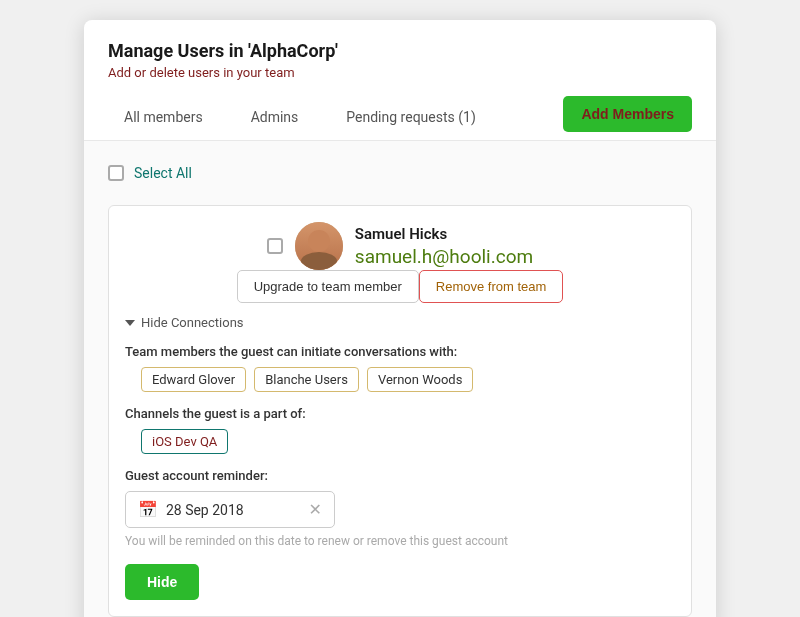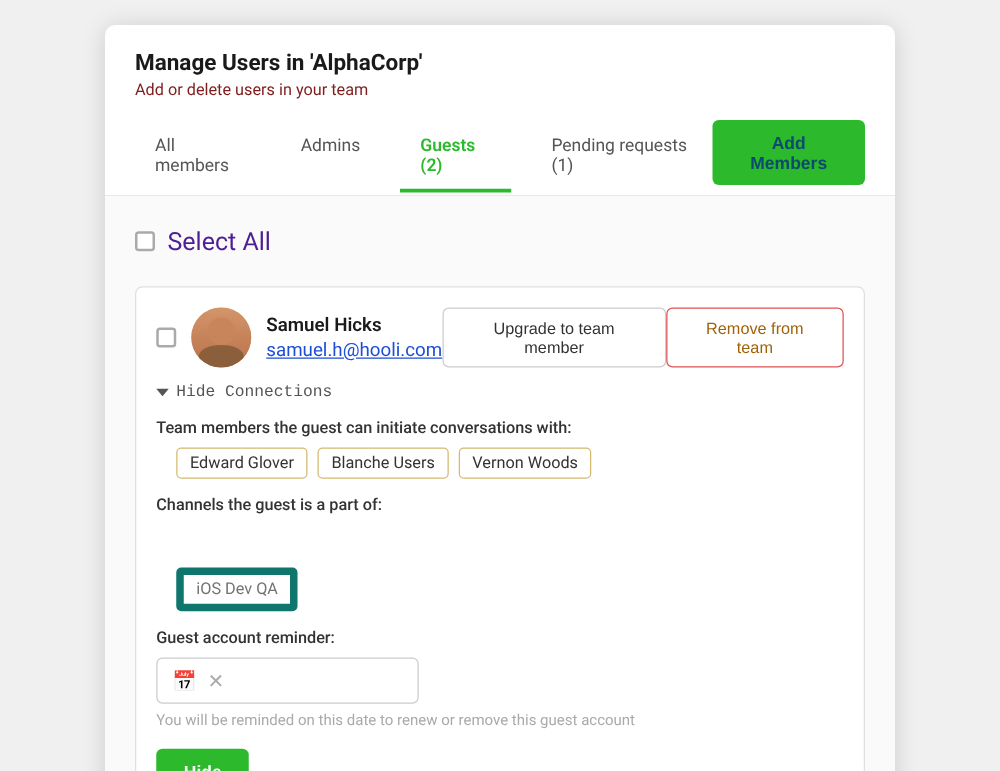--- a/index.html
+++ b/index.html
@@ -52,21 +52,21 @@
       margin-bottom: -1px;
       text-decoration: none;
     }
     .tab.active {
       color: #2cba2c;
       border-bottom: 3px solid #2cba2c;
       font-weight: 600;
     }
     .add-members-btn {
       background: #2cba2c;
-      color: #0c4a6e;
+      color: #7f1d1d;
       border: none;
       border-radius: 5px;
       padding: 10px 18px;
       font-size: 14px;
       font-weight: 600;
       cursor: pointer;
       margin-bottom: 8px;
     }
     .content {
       padding: 16px 24px;
@@ -74,22 +74,22 @@
       min-height: 420px;
     }
     .select-all-row {
       display: flex;
       align-items: center;
       gap: 10px;
       margin-bottom: 16px;
       padding: 8px 0;
     }
     .select-all-label {
-      font-size: 20px;
-      color: #4c1d95;
+      font-size: 14px;
+      color: #0f766e;
     }
     .checkbox {
       width: 16px;
       height: 16px;
       border: 2px solid #aaa;
       border-radius: 3px;
       background: white;
       cursor: pointer;
       flex-shrink: 0;
     }
@@ -97,20 +97,21 @@
       background: white;
       border: 1px solid #e0e0e0;
       border-radius: 6px;
       padding: 16px;
     }
     .user-card-top {
       display: flex;
       align-items: center;
       justify-content: space-between;
       margin-bottom: 12px;
+      flex-direction: column;
     }
     .user-avatar {
       width: 48px;
       height: 48px;
       border-radius: 50%;
       overflow: hidden;
       flex-shrink: 0;
       background: #c8a882;
       position: relative;
     }
@@ -144,23 +145,22 @@
       border-radius: 50% 50% 0 0;
     }
     .user-info { }
     .user-name {
       font-size: 15px;
       font-weight: 600;
       color: #1a1a1a;
       margin-bottom: 2px;
     }
     .user-email {
-      font-size: 15px;
-      color: #1d4ed8;
-      text-decoration: underline;
+      font-size: 19px;
+      color: #4d7c0f;
     }
     .user-card-actions {
       display: flex;
       gap: 0;
       align-items: center;
     }
     .btn-upgrade {
       background: white;
       border: 1px solid #ccc;
       border-radius: 5px;
@@ -179,21 +179,20 @@
       cursor: pointer;
     }
     .hide-connections-toggle {
       display: flex;
       align-items: center;
       gap: 6px;
       font-size: 13px;
       color: #555;
       cursor: pointer;
       margin-bottom: 14px;
-      font-family: Liberation Mono, monospace;
     }
     .triangle-down {
       width: 0;
       height: 0;
       border-left: 5px solid transparent;
       border-right: 5px solid transparent;
       border-top: 6px solid #555;
     }
     .connections-section {
       margin-bottom: 14px;
@@ -213,26 +212,25 @@
     .tag {
       background: white;
       border: 1px solid #d4b96e;
       border-radius: 4px;
       padding: 4px 10px;
       font-size: 13px;
       color: #333;
     }
     .tag-channel {
       background: white;
-      border: 6px solid #0f766e;
+      border: 1px solid #0f766e;
       border-radius: 4px;
       padding: 4px 10px;
       font-size: 13px;
-      color: #737373;
-      margin-top: 34px;
+      color: #7f1d1d;
     }
     .guest-reminder-section {
       margin-bottom: 16px;
     }
     .date-input-wrapper {
       display: flex;
       align-items: center;
       border: 1px solid #ccc;
       border-radius: 5px;
       padding: 8px 12px;
@@ -280,21 +278,20 @@
 
 <div class="window">
 
   <div class="window-header">
     <div class="window-title">Manage Users in 'AlphaCorp'</div>
     <div class="window-subtitle">Add or delete users in your team</div>
     <div class="tabs-row">
       <div class="tabs">
         <div class="tab">All members</div>
         <div class="tab">Admins</div>
-        <div class="tab active">Guests (2)</div>
         <div class="tab">Pending requests (1)</div>
       </div>
       <button class="add-members-btn">Add Members</button>
     </div>
   </div>
 
   <div class="content">
 
     <div class="select-all-row">
       <div class="checkbox"></div>
@@ -341,20 +338,21 @@
         <div class="tags-row">
           <span class="tag-channel">iOS Dev QA</span>
         </div>
       </div>
 
       
       <div class="guest-reminder-section">
         <div class="section-label">Guest account reminder:</div>
         <div class="date-input-wrapper">
           <span class="calendar-icon">📅</span>
+          <span class="date-text">28 Sep 2018</span>
           <span class="clear-icon">✕</span>
         </div>
         <div class="reminder-hint">You will be reminded on this date to renew or remove this guest account</div>
       </div>
 
       
       <button class="save-btn">Hide</button>
     </div>
   </div>
 </div>

